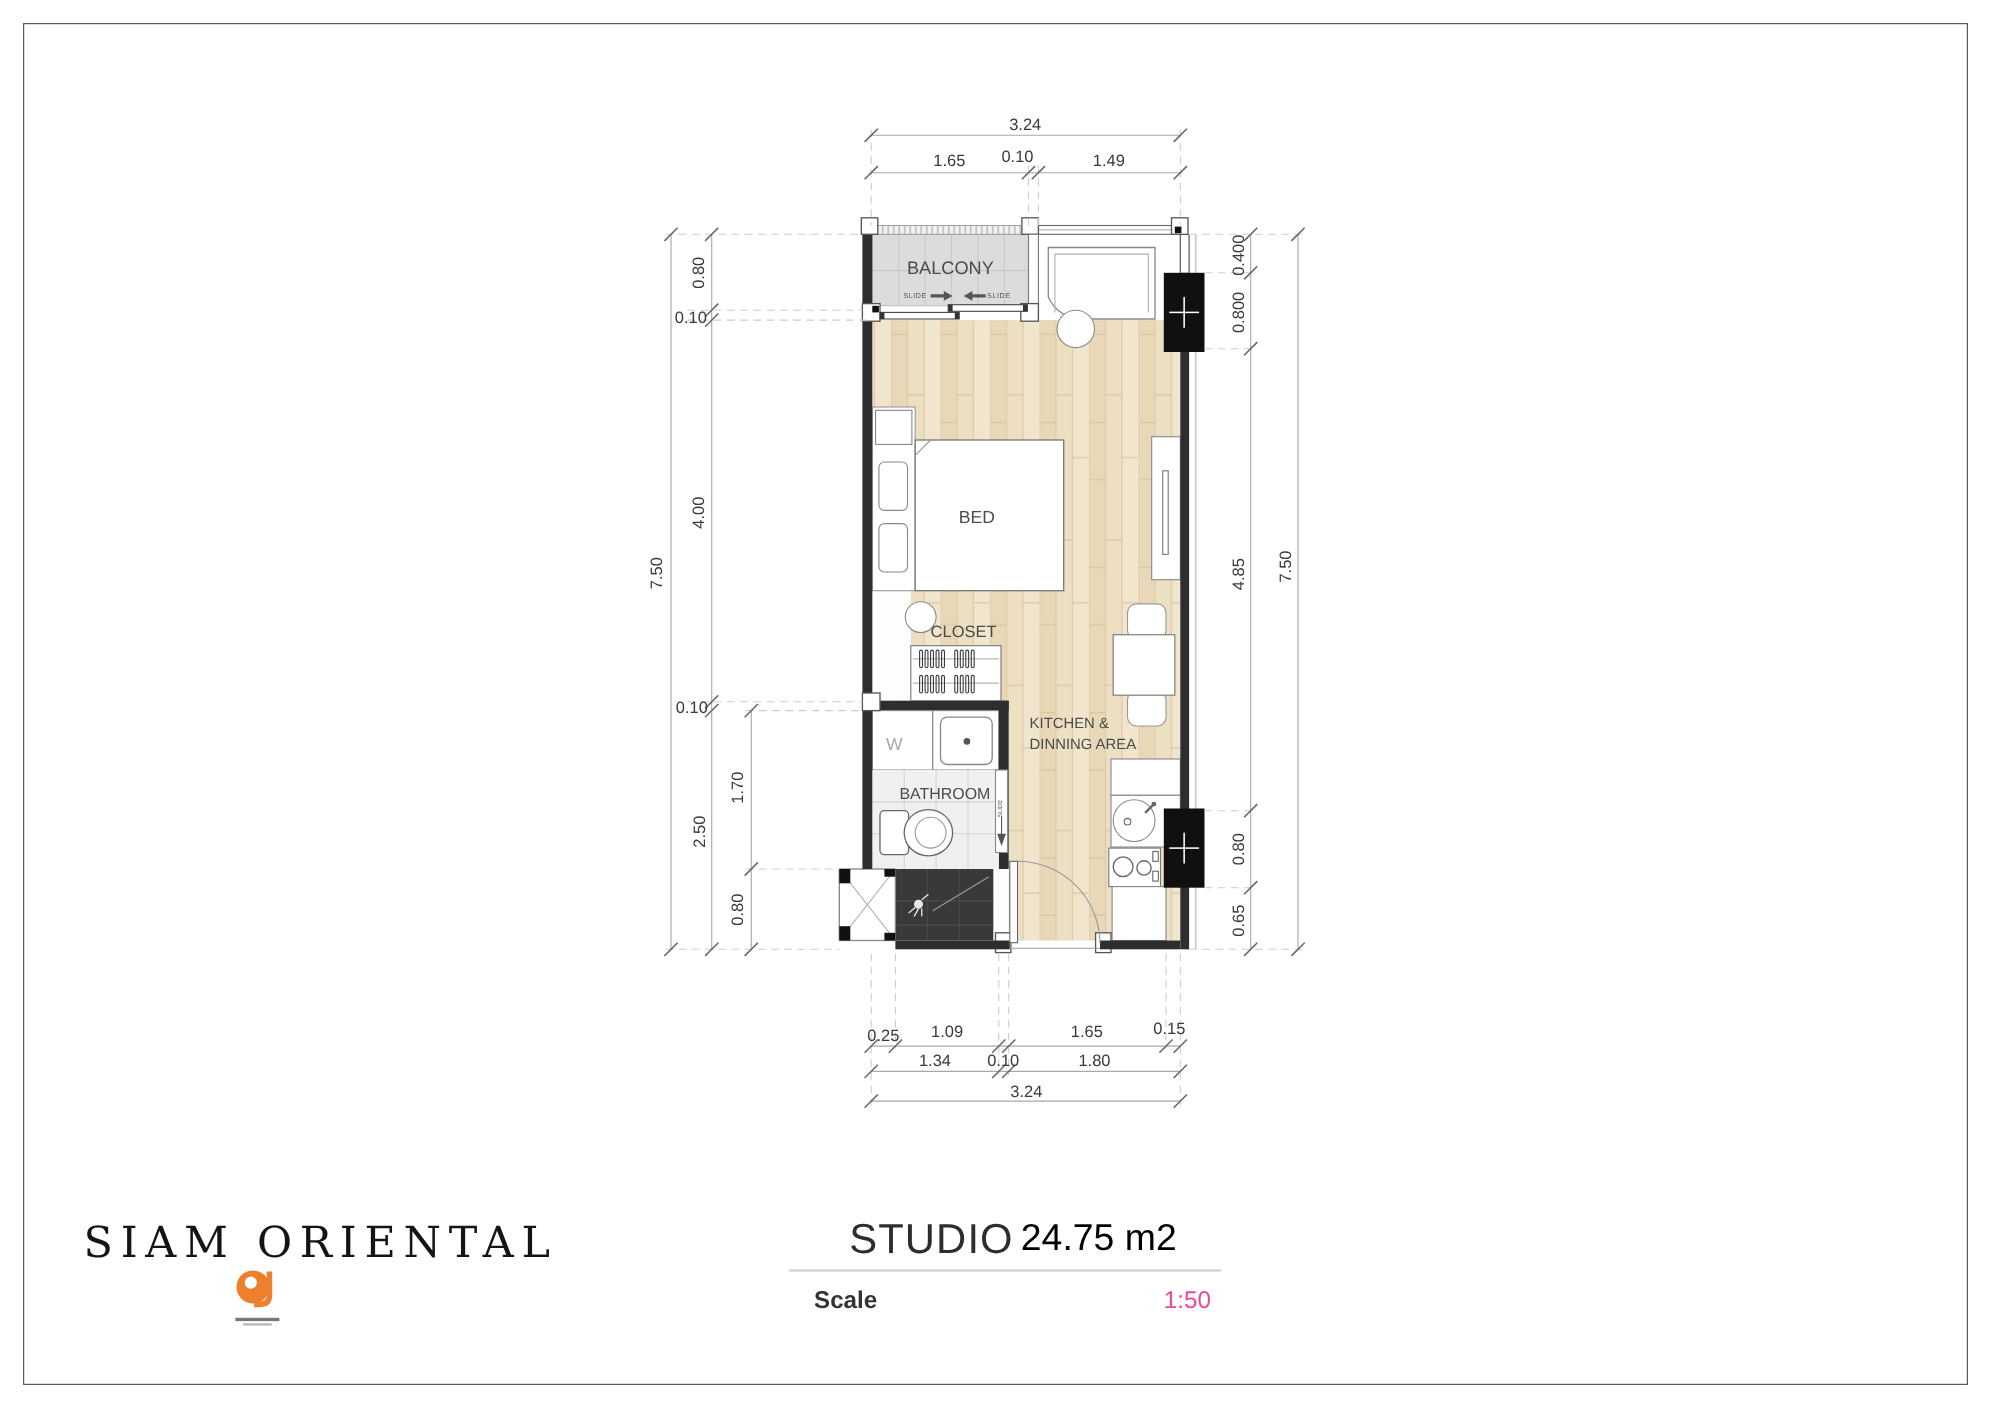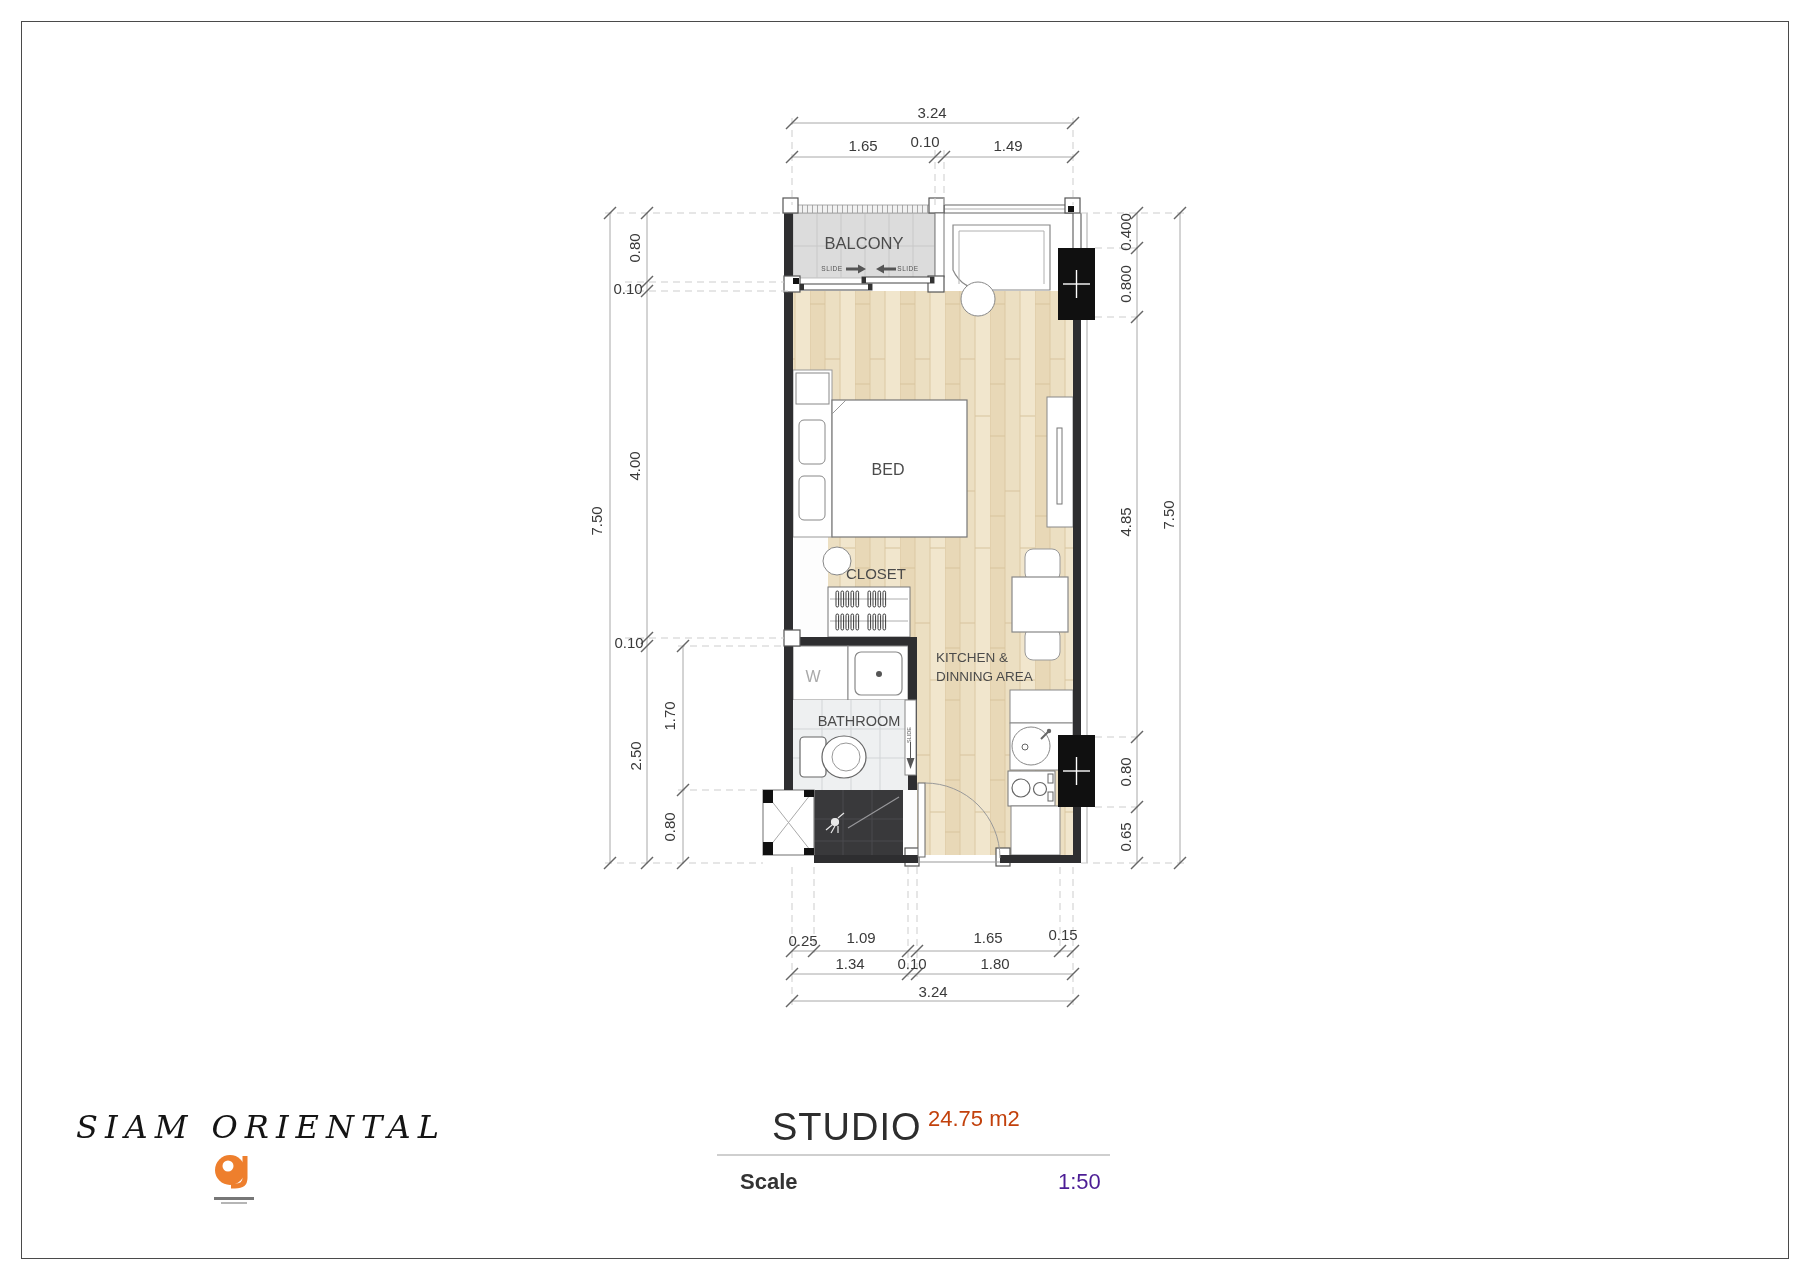--- a/index.html
+++ b/index.html
@@ -1,26 +1,26 @@
 <!DOCTYPE html>
 <html><head>
 <meta charset="utf-8">
 <style>
   html,body{margin:0;padding:0;background:#fff;}
   body{width:1810px;height:1280px;position:relative;font-family:"Liberation Sans",sans-serif;overflow:hidden;}
   .sheet{position:absolute;inset:21px;border:1.5px solid #4a4a4a;background:#fff;}
   svg text{font-family:"Liberation Sans",sans-serif;}
   .dimtxt{font-size:15px;fill:#3a3a3a;}
   .roomtxt{fill:#4b4b4b;}
-  .footer-brand{position:absolute;left:76px;top:1108px;font-family:"DejaVu Serif","Liberation Serif",serif;font-style:italic;font-size:32px;letter-spacing:7px;color:#141414;}
+  .footer-brand{position:absolute;left:76px;top:1108px;font-family:"DejaVu Serif","Liberation Serif",serif;font-size:39px;letter-spacing:7px;color:#141414;}
   .footer-title{position:absolute;left:772px;top:1106px;font-size:38px;color:#2d2d2d;letter-spacing:1px;}
-  .footer-area{position:absolute;left:928px;top:1106px;font-size:22px;color:#c2410c;}
+  .footer-area{position:absolute;left:928px;top:1106px;font-size:34px;color:#000000;}
   .footer-divider{position:absolute;left:717px;top:1154px;width:393px;height:2px;background:#cfcfcf;}
   .footer-scale-label{position:absolute;left:740px;top:1169px;font-size:22px;color:#333;font-weight:bold;}
-  .footer-scale-value{position:absolute;left:1058px;top:1169px;font-size:22px;color:#4c1d95;}
+  .footer-scale-value{position:absolute;left:1058px;top:1169px;font-size:22px;color:#ec4899;}
   .logo-wrap{position:absolute;left:204px;top:1153px;width:60px;text-align:center;}
   .logo-sub1{width:40px;height:3px;background:#777;margin:2px auto 0;}
   .logo-sub2{width:26px;height:2px;background:#b5b5b5;margin:2px auto 0;}
 </style>
 </head>
 <body>
 
 <div class="sheet"></div>
 
 <svg width="1810" height="1280" viewBox="0 0 1810 1280" style="position:absolute;left:0;top:0;">

